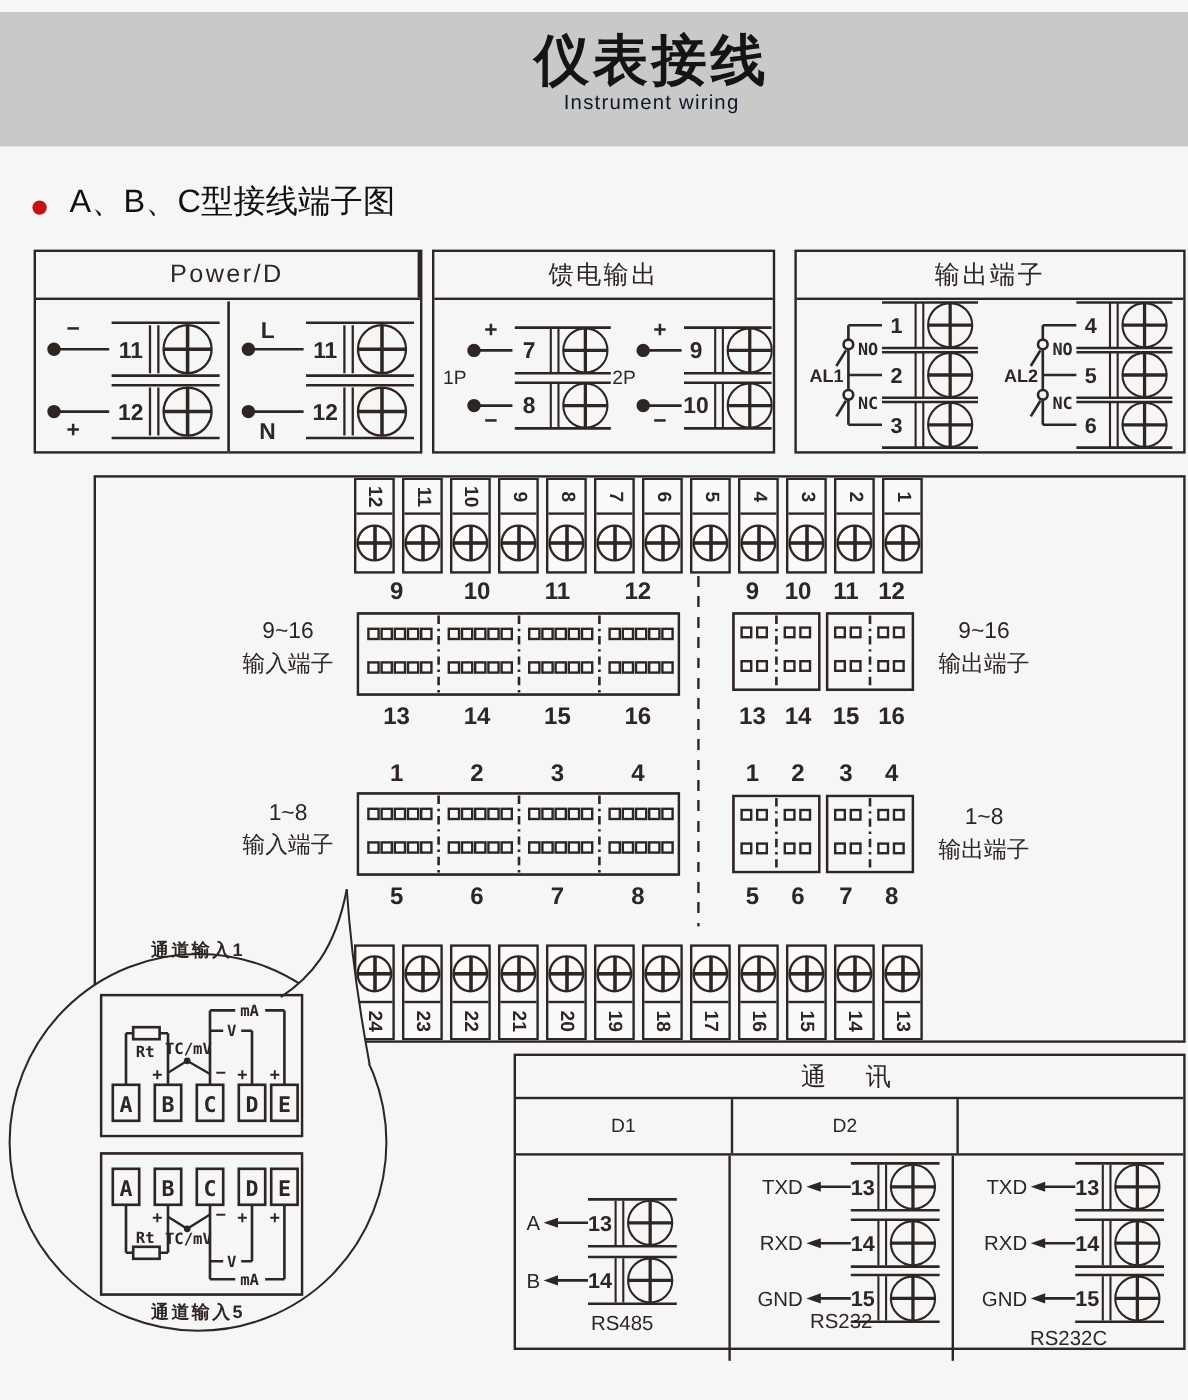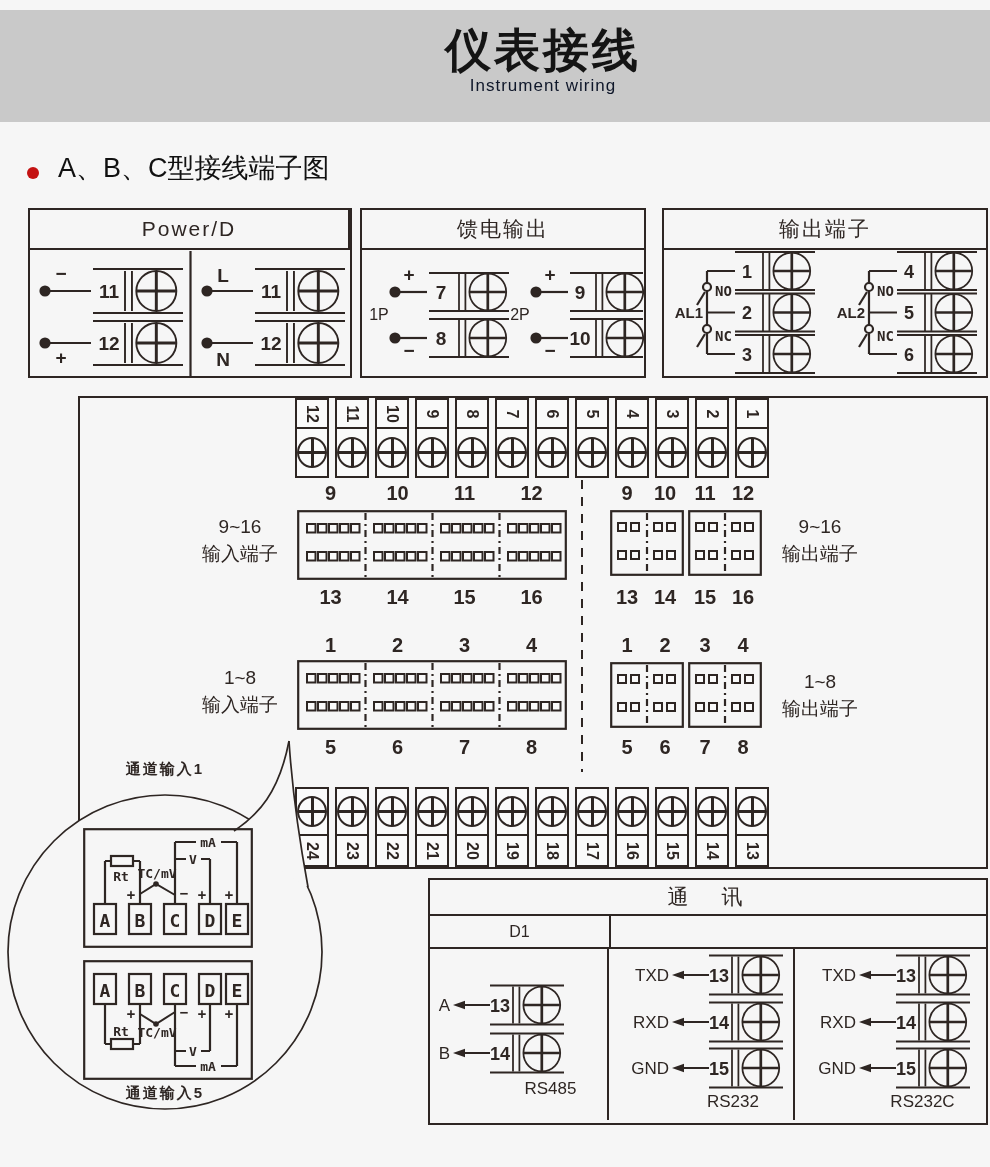--- a/index.html
+++ b/index.html
@@ -48,24 +48,24 @@
   .screw::after{content:"";position:absolute;top:-1px;bottom:-1px;left:50%;margin-left:-1.5px;width:3px;background:var(--ink);}
   
   .numrow{position:absolute;display:flex;font-weight:bold;font-size:20px;}
   .numrow span{width:67px;text-align:center;}
   .numrow.small span{width:38px;}
   .sidelabel{position:absolute;text-align:center;font-size:19px;line-height:27px;}
   .dashline{position:absolute;width:2px;background:repeating-linear-gradient(180deg,var(--ink) 0 9px,transparent 9px 17px);}
   
   #comm{left:428px;top:878px;width:560px;height:247px;}
   #comm .hd{font-size:21px;letter-spacing:6px;border-bottom:2px solid var(--ink);height:36px;}
-  .commheads{display:flex;height:33px;border-bottom:2px solid var(--ink);box-sizing:border-box;}
+  .commheads{display:flex;height:47px;border-bottom:2px solid var(--ink);box-sizing:border-box;}
   .commheads div{display:flex;align-items:center;justify-content:center;font-size:16px;}
   .commbody{position:relative;display:flex;height:171px;}
-  .commcell{position:relative;box-sizing:border-box;padding-left:32px;}
+  .commcell{position:relative;box-sizing:border-box;}
   .cb{border-right:2px solid var(--ink);}
   .commrow{position:absolute;width:172px;height:46px;}
   .ctype{position:absolute;width:100%;text-align:center;font-size:17px;}
   .ballabel{position:absolute;width:170px;text-align:center;font-weight:bold;font-size:15px;letter-spacing:2px;}
 </style>
 </head>
 <body>
 
 <svg width="0" height="0" style="position:absolute">
   <defs>
@@ -534,21 +534,21 @@
         </div>
     </div>
   </div>
 
   <svg class="abs" style="left:0;top:725px;" width="420" height="400" viewBox="0 0 420 400">
     <circle cx="165" cy="227" r="157" fill="#f6f6f6" stroke="#2e2623" stroke-width="1.7"></circle>
     <path d="M289 16 C279 68 258 90 234 106 C262 134 288 152 308 162 C298 108 292 62 289 16 Z" fill="#f6f6f6"></path>
     <path d="M289 16 C279 68 258 90 234 106" fill="none" stroke="#2e2623" stroke-width="1.7"></path>
     <path d="M308 162 C298 108 292 62 289 16" fill="none" stroke="#2e2623" stroke-width="1.7"></path>
   </svg>
-  <div class="ballabel" style="left:80px;top:760px;">通道输入1</div>
+  <div class="ballabel" style="left:80px;top:783px;">通道输入1</div>
   <svg class="abs" style="left:83px;top:828px;" width="170" height="120" viewBox="0 0 170 120">
     <g class="ln">
       <rect x="1.2" y="1.2" width="167.6" height="117.6"></rect>
       <rect x="11" y="76" width="22" height="30"></rect>
         <rect x="46" y="76" width="22" height="30"></rect>
       <rect x="81" y="76" width="22" height="30"></rect>
         <rect x="116" y="76" width="22" height="30"></rect>
       <rect x="143" y="76" width="22" height="30"></rect>
       <path d="M22 76 V33 M22 33 H57 M57 76 V33"></path>
       <rect x="28" y="28" width="22" height="10" fill="#f6f6f6"></rect>
@@ -601,20 +601,21 @@
     <text x="74" y="77" class="t13 anch">TC/mV</text>
     <text x="110" y="95.5" class="t13 anch">V</text>
     <text x="125" y="110.5" class="t13 anch">mA</text>
   </svg>
   <div class="ballabel" style="left:80px;top:1084px;">通道输入5</div>
 
   <div class="blk" id="comm">
     <div class="hd">通　讯</div>
     <div class="commheads">
       <div class="cb" style="width:179px">D1</div>
+      <div class="cb" style="width:186px">D2</div>
     </div>
     <div class="commbody">
       <div class="commcell cb" style="width:179px">
         <svg class="commrow" style="left:-34px;top:33px" viewBox="0 0 172 46">
           <g class="ln">
               <path d="M67 23 H94 M94 3.5 H168 M94 42.5 H168"></path>
             </g>
           <path d="M57 23 L69 18.8 L69 27.2 Z" fill="#2e2623"></path>
           <use href="#screwunit" transform="translate(117 23) scale(0.8)"></use>
           <text x="54" y="29" class="t17 anche">A</text>
@@ -652,21 +653,21 @@
         </svg>
         <svg class="commrow" style="left:6px;top:96px" viewBox="0 0 172 46">
           <g class="ln">
               <path d="M67 23 H94 M94 3.5 H168 M94 42.5 H168"></path>
             </g>
           <path d="M57 23 L69 18.8 L69 27.2 Z" fill="#2e2623"></path>
           <use href="#screwunit" transform="translate(117 23) scale(0.8)"></use>
           <text x="54" y="29" class="t17 anche">GND</text>
           <text x="104" y="29.5" class="t18b anch">15</text>
         </svg>
-        <div class="ctype" style="top:143px">RS232</div>
+        <div class="ctype" style="top:129px">RS232</div>
       </div>
       <div class="commcell" style="flex:1">
         <svg class="commrow" style="left:7px;top:3px" viewBox="0 0 172 46">
           <g class="ln">
               <path d="M67 23 H94 M94 3.5 H168 M94 42.5 H168"></path>
             </g>
           <path d="M57 23 L69 18.8 L69 27.2 Z" fill="#2e2623"></path>
           <use href="#screwunit" transform="translate(117 23) scale(0.8)"></use>
           <text x="54" y="29" class="t17 anche">TXD</text>
           <text x="104" y="29.5" class="t18b anch">13</text>

